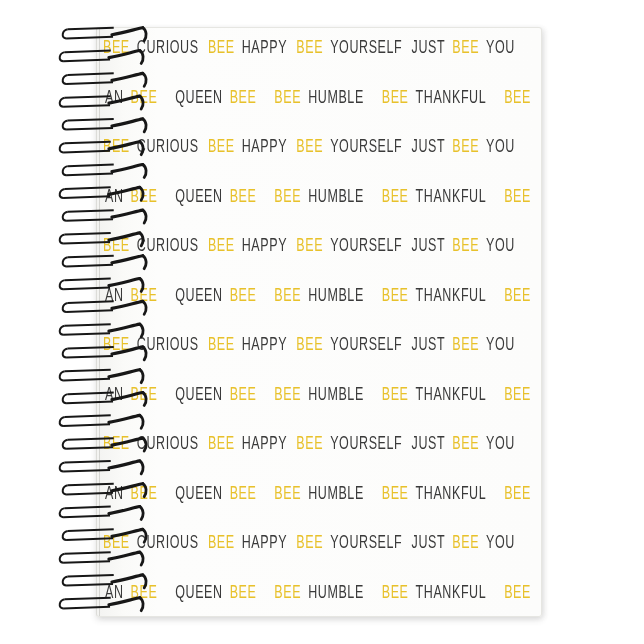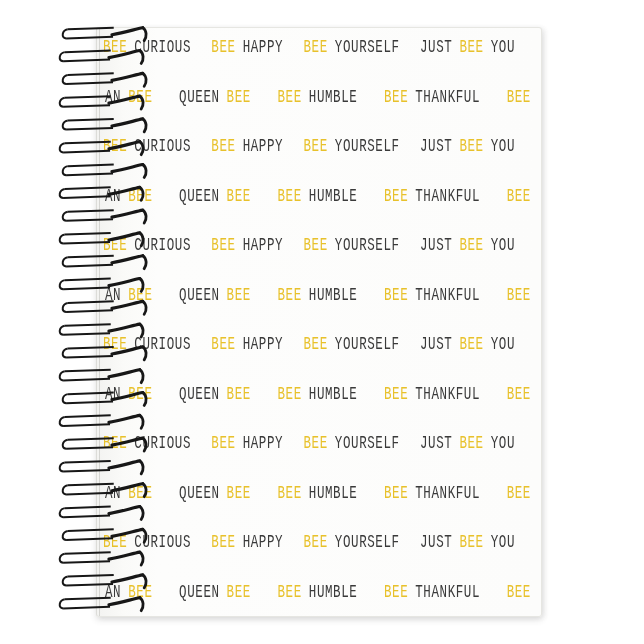--- a/index.html
+++ b/index.html
@@ -1,21 +1,21 @@
 <!DOCTYPE html>
 <html><head>
 <meta charset="utf-8">
 <style>
   html,body{margin:0;padding:0;}
   body{
     width:644px;height:644px;position:relative;overflow:hidden;
     background:var(--bg,#ffffff);
     font-family:"Liberation Sans", sans-serif;
   }
-  .scene{position:absolute;inset:0;font-family:Liberation Mono, monospace;}
+  .scene{position:absolute;inset:0;}
   
   .cover{
     position:absolute;left:96px;top:27px;width:444px;height:588px;
     background:linear-gradient(to right,#f3f3f1 0px,#fafaf8 26px,#fdfdfc 60px,#fcfcfb 100%);
     border:1px solid #e6e6e2;border-left-color:#dcdcd8;
     border-radius:3px;
     box-shadow:0 3px 6px rgba(70,70,70,.16), 3px 1px 5px rgba(70,70,70,.07);
     overflow:hidden;
   }
   .cover::before{ 

